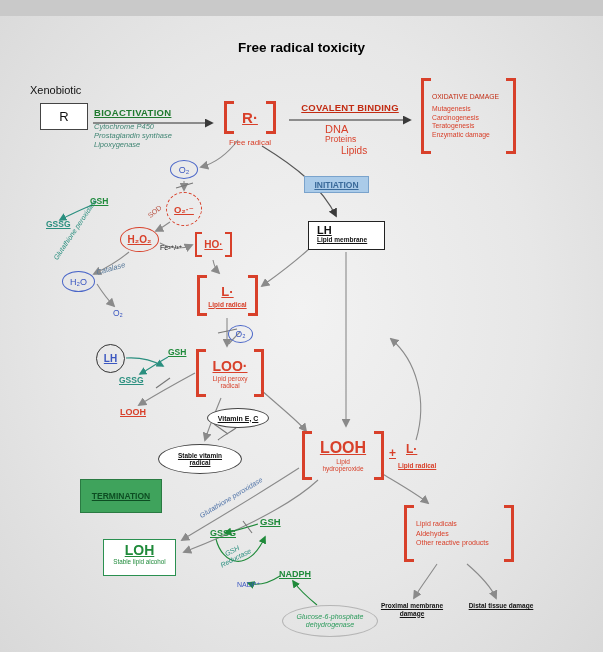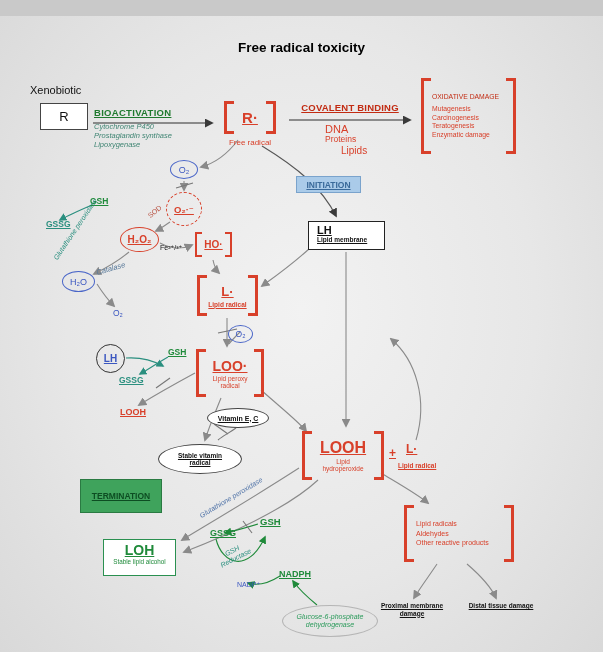--- a/index.html
+++ b/index.html
@@ -126,21 +126,21 @@
   <div class="abs teal b" style="left:46px;top:203px;font-size:8.5px">GSSG</div>
   <div class="abs i teal" style="left:58px;top:238px;font-size:7px;transform:rotate(-56deg);transform-origin:left bottom">Glutathione peroxidase</div>
   <div class="abs i" style="left:96px;top:248px;font-size:7.5px;color:#5a7a9a;transform:rotate(-16deg)">Catalase</div>
   <div class="ell blue" style="left:62px;top:255px;width:33px;height:21px;border:1px solid #4a66c8;font-size:9px">H₂O</div>
   <div class="abs blue" style="left:113px;top:292px;font-size:8.5px">O₂</div>
   <div class="abs blk" style="left:160px;top:228px;font-size:7px">Fe²⁺/³⁺</div>
   <div class="brk thin" style="left:195px;top:216px;width:37px;height:25px">
     <span class="red b" style="font-size:10px">HO·</span>
   </div>
 
-  <div class="box b" style="left:296px;top:160px;width:65px;height:17px;background:#aacbe9;border:1px solid #7aa3cc;font-size:8.5px;color:#3a6a9a">INITIATION</div>
+  <div class="box b" style="left:304px;top:160px;width:65px;height:17px;background:#aacbe9;border:1px solid #7aa3cc;font-size:8.5px;color:#3a6a9a">INITIATION</div>
 
   <div class="abs" style="left:308px;top:205px;width:77px;height:29px;background:#fff;border:1px solid #222;padding:3px 0 0 8px">
     <div class="b blk" style="font-size:11px;line-height:11px">LH</div>
     <div class="b blk" style="font-size:6.5px">Lipid membrane</div>
   </div>
 
   <div class="brk" style="left:197px;top:259px;width:61px;height:41px">
     <div class="red b" style="font-size:13px">L·</div>
     <div class="red b" style="font-size:6.5px;margin-top:2px">Lipid radical</div>
   </div>

